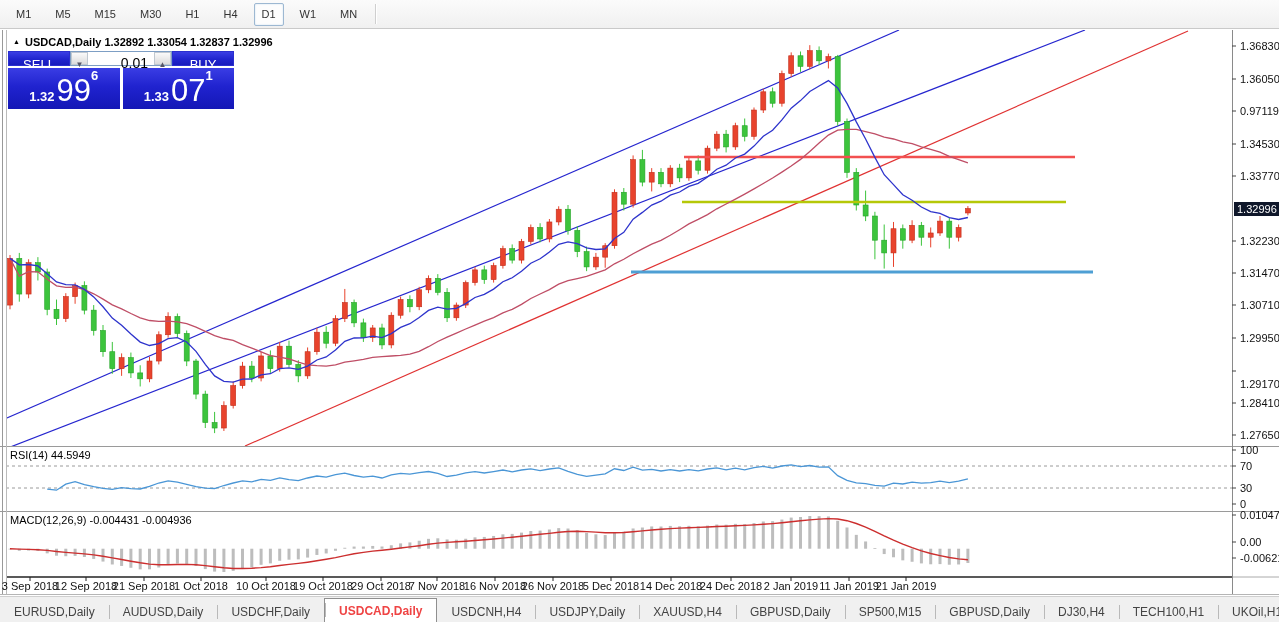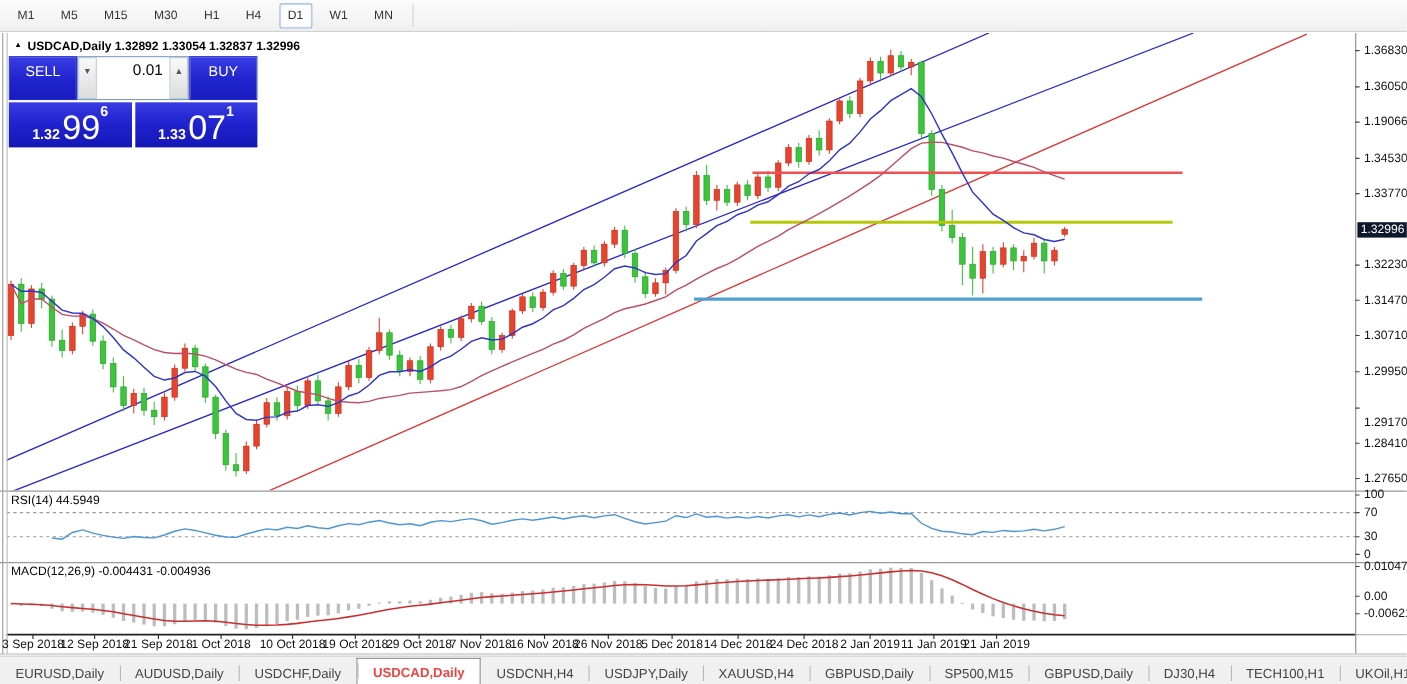--- a/index.html
+++ b/index.html
@@ -14,21 +14,21 @@
   .tf-btn.active{background:#fdfdfd;border:1px solid #9db8d2;box-shadow:inset 0 0 2px #cfe0f0;}
   .tb-sep{width:1px;height:20px;background:#cfcfcf;border-right:1px solid #fff;margin:0 6px;}
   
   .chartwin{position:absolute;left:0;top:29px;width:1279px;height:567px;background:#fff;}
   #chart-svg{position:absolute;left:0;top:0;}
   .chart-title{position:absolute;left:13px;top:7px;font-size:11px;color:#000;font-weight:700;
     letter-spacing:0;}
   .chart-title .arr{font-size:7px;vertical-align:2px;margin-right:5px;font-weight:400;}
   
   .trade{position:absolute;left:8px;top:22px;width:226px;}
-  .trade .row1{display:flex;height:40px;}
+  .trade .row1{display:flex;height:15px;}
   .btn-sell,.btn-buy{flex:0 0 62px;background:linear-gradient(#3a3de4,#2024ce 55%,#181bbd);
     color:#fff;font-size:13px;text-align:center;line-height:25px;border:1px solid #2a2ecf;box-sizing:border-box;}
   .btn-buy{flex:0 0 62px;}
   .vol{flex:1;display:flex;border:1px solid #7d9ec4;box-sizing:border-box;background:#fff;}
   .vol .spin{width:17px;background:linear-gradient(#fafafa,#dcdcdc);color:#556;font-size:8px;
     text-align:center;line-height:23px;border:1px solid #c0c8d0;box-sizing:border-box;}
   .vol .val{flex:1;font-size:14px;color:#000;text-align:right;padding-right:6px;line-height:23px;}
   .trade .row2{display:flex;margin-top:2px;height:41px;}
   .pricebox{flex:1;background:linear-gradient(#3a3de4,#2023cf 45%,#1417b6);color:#fff;
     display:flex;align-items:flex-end;justify-content:center;padding-bottom:4px;box-sizing:border-box;}
@@ -490,21 +490,21 @@
         </div>
       </div>
     </div>
 
     <div class="indlab" style="top:420px">RSI(14) 44.5949</div>
     <div class="indlab" style="top:485px">MACD(12,26,9) -0.004431 -0.004936</div>
 
     <div id="yaxis">
         <div class="ylab" style="top: 10px;">1.36830</div>
         <div class="ylab" style="top: 43px;">1.36050</div>
-        <div class="ylab" style="top: 75px;">1.19066</div>
+        <div class="ylab" style="top: 75px;">0.97119</div>
         <div class="ylab" style="top: 108px;">1.34530</div>
         <div class="ylab" style="top: 140px;">1.33770</div>
         <div class="ylab" style="top: 205px;">1.32230</div>
         <div class="ylab" style="top: 237px;">1.31470</div>
         <div class="ylab" style="top: 269px;">1.30710</div>
         <div class="ylab" style="top: 302px;">1.29950</div>
         <div class="ylab" style="top: 348px;">1.29170</div>
         <div class="ylab" style="top: 367px;">1.28410</div>
         <div class="ylab" style="top: 399px;">1.27650</div>
         <div class="ytag" style="top: 173px;">1.32996</div>

